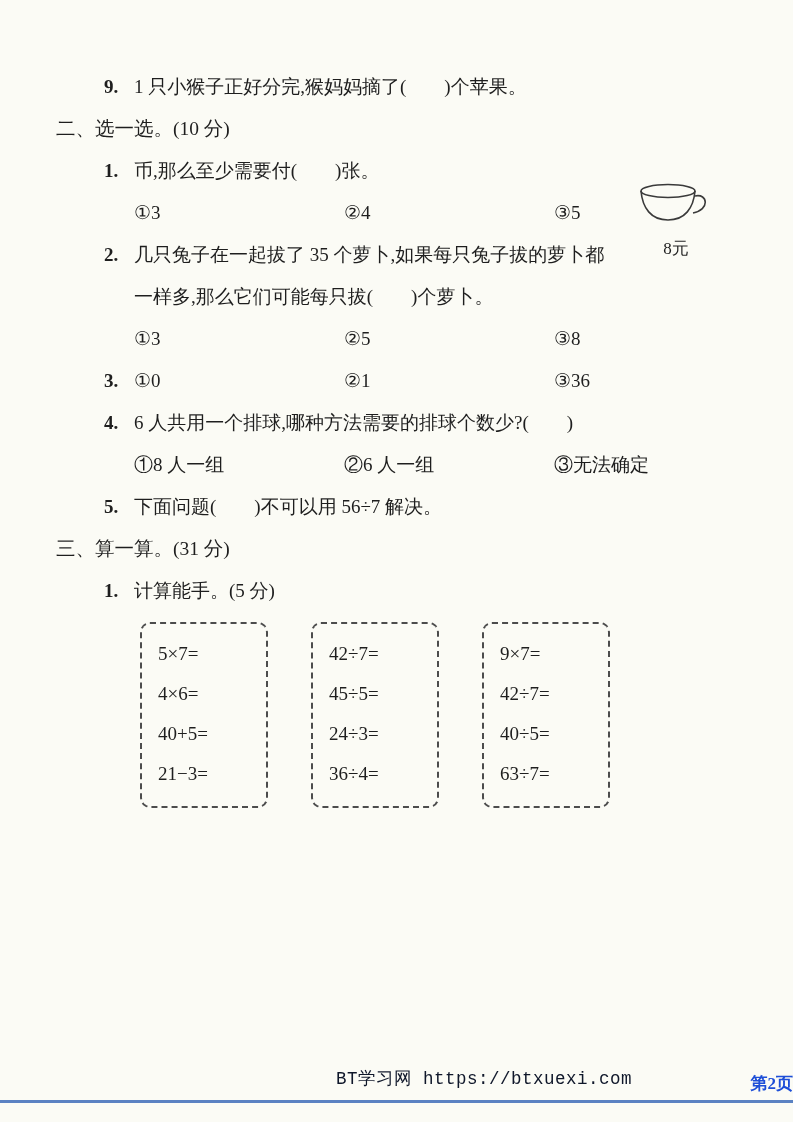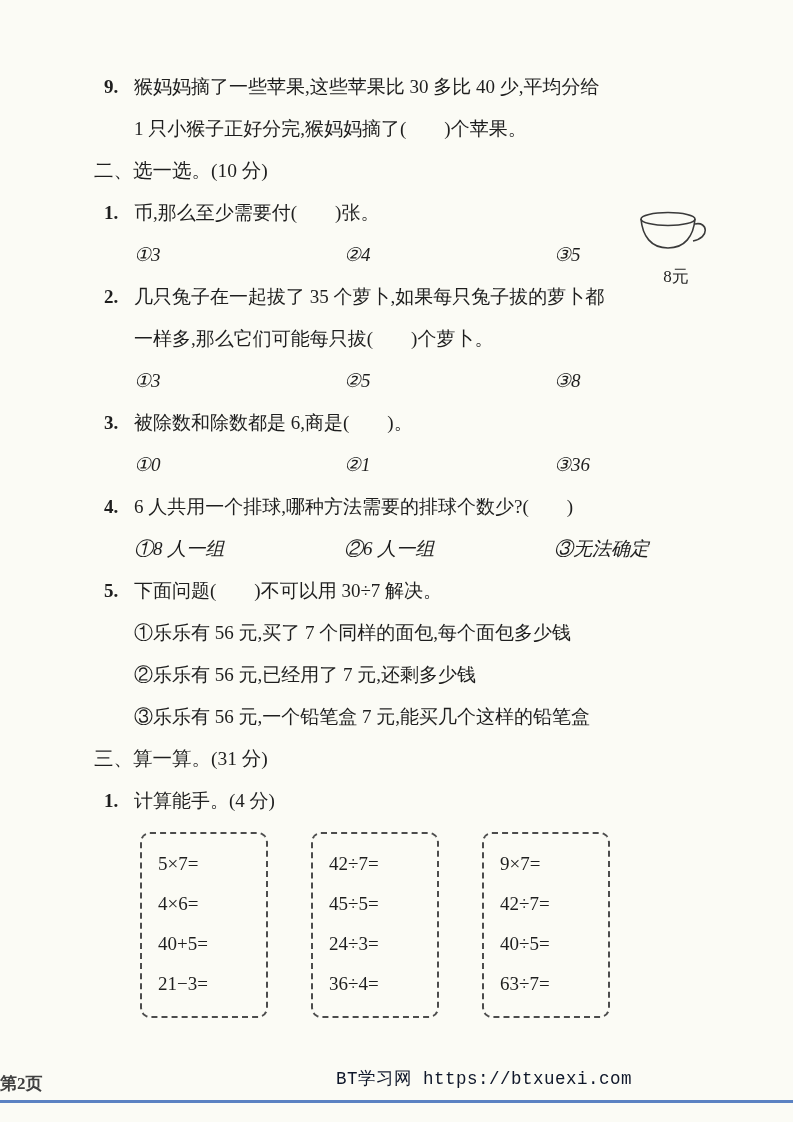--- a/index.html
+++ b/index.html
@@ -14,35 +14,34 @@
     color: #1e1e1e;
     overflow: hidden;
   }
   .content {
     padding: 66px 50px 0 56px;
     font-size: 19px;
     line-height: 42px;
   }
   .section-title {
     font-size: 19.5px;
-    margin-left: 38px;
   }
   .question {
     position: relative;
     margin-left: 48px;
     padding-left: 30px;
   }
   .qnum {
     position: absolute;
     left: 0;
     top: 0;
     font-weight: bold;
   }
   .options { white-space: nowrap; }
-  .opt { display: inline-block; width: 210px; font-style: italic; }
+  .opt { display: inline-block; width: 210px; }
   .opt:last-child { width: auto; }
   .sub-items div { white-space: nowrap; }
   .calc-boxes {
     display: flex;
     gap: 43px;
     margin-left: 84px;
     margin-top: 10px;
   }
   .calc-box {
     border: 2px dashed #4c4c4c;
@@ -53,65 +52,64 @@
     min-width: 128px;
   }
   .cup-small {
     display: inline-block;
     vertical-align: -2px;
     margin: 0 2px;
   }
   .cup-figure {
     position: absolute;
     left: 634px;
-    top: 210px;
+    top: 182px;
     width: 84px;
     text-align: center;
     line-height: 22px;
   }
   .cup-figure .price { font-size: 17px; margin-top: 2px; }
   .watermark {
     position: absolute;
     left: 336px;
     bottom: 32px;
     font-family: Liberation Mono, monospace;
     font-size: 17.5px;
     color: #0f172a;
     letter-spacing: 0.5px;
     white-space: nowrap;
   }
   .page-num {
     position: absolute;
     left: 0;
     right: 0;
     bottom: 27px;
-    text-align: left;
+    text-align: right;
     font-size: 17px;
     font-weight: bold;
-    color: #404040;
+    color: #1d4ed8;
   }
   .footer-line {
     position: absolute;
     left: 0;
     right: 0;
     bottom: 19px;
     height: 3px;
     background: #5b82c2;
   }
   svg { stroke: #3a3a3a; fill: none; stroke-width: 1.6; }
 </style>
 </head>
 <body>
 
 <div class="page">
   <div class="content">
 
     <div class="question">
       <span class="qnum">9.</span>
-      <div>猴妈妈摘了一些苹果,这些苹果比 30 多比 40 少,平均分给</div>
       <div>1 只小猴子正好分完,猴妈妈摘了(　　)个苹果。</div>
     </div>
 
     <div class="section-title">二、选一选。(10 分)</div>
 
     <div class="question">
       <span class="qnum">1.</span>
       <div>币,那么至少需要付(　　)张。</div>
       <div class="options">
         <span class="opt">①3</span><span class="opt">②4</span><span class="opt">③5</span>
@@ -122,49 +120,43 @@
       <span class="qnum">2.</span>
       <div>几只兔子在一起拔了 35 个萝卜,如果每只兔子拔的萝卜都</div>
       <div>一样多,那么它们可能每只拔(　　)个萝卜。</div>
       <div class="options">
         <span class="opt">①3</span><span class="opt">②5</span><span class="opt">③8</span>
       </div>
     </div>
 
     <div class="question">
       <span class="qnum">3.</span>
-      <div>被除数和除数都是 6,商是(　　)。</div>
       <div class="options">
         <span class="opt">①0</span><span class="opt">②1</span><span class="opt">③36</span>
       </div>
     </div>
 
     <div class="question">
       <span class="qnum">4.</span>
       <div>6 人共用一个排球,哪种方法需要的排球个数少?(　　)</div>
       <div class="options">
         <span class="opt">①8 人一组</span><span class="opt">②6 人一组</span><span class="opt">③无法确定</span>
       </div>
     </div>
 
     <div class="question">
       <span class="qnum">5.</span>
-      <div>下面问题(　　)不可以用 30÷7 解决。</div>
-      <div class="sub-items">
-        <div>①乐乐有 56 元,买了 7 个同样的面包,每个面包多少钱</div>
-        <div>②乐乐有 56 元,已经用了 7 元,还剩多少钱</div>
-        <div>③乐乐有 56 元,一个铅笔盒 7 元,能买几个这样的铅笔盒</div>
-      </div>
+      <div>下面问题(　　)不可以用 56÷7 解决。</div>
     </div>
 
     <div class="section-title">三、算一算。(31 分)</div>
 
     <div class="question">
       <span class="qnum">1.</span>
-      <div>计算能手。(4 分)</div>
+      <div>计算能手。(5 分)</div>
     </div>
 
     <div class="calc-boxes">
       <div class="calc-box">
         <div>5×7=</div>
         <div>4×6=</div>
         <div>40+5=</div>
         <div>21−3=</div>
       </div>
       <div class="calc-box">

